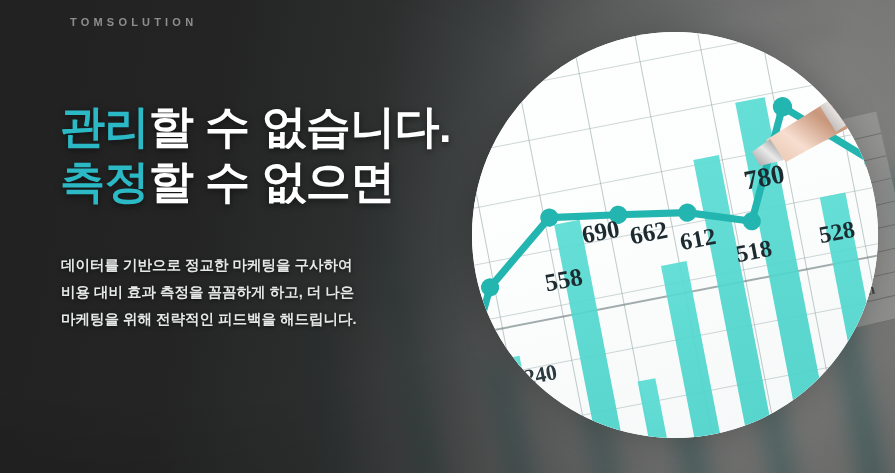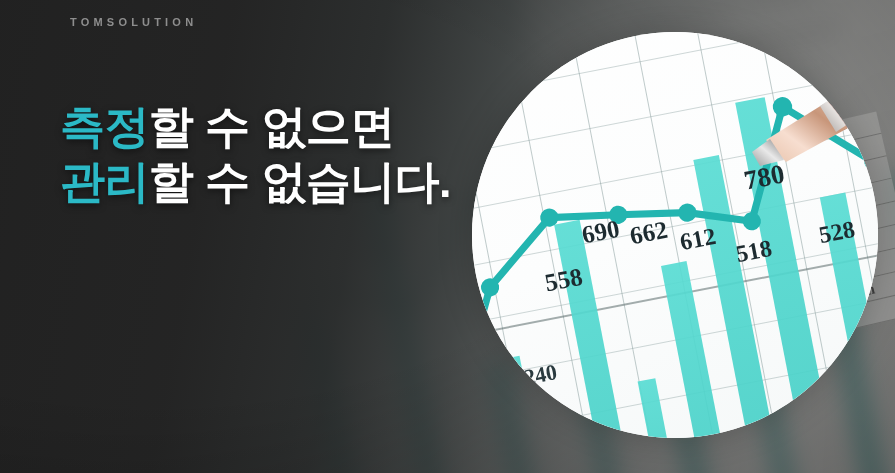--- a/index.html
+++ b/index.html
@@ -295,21 +295,26 @@
         <polygon points="44,172 62,159 76,180 52,186" fill="url(#tipg)"></polygon>
       </svg>
 
     </div>
   </div>
 
   <div class="logo">TOMSOLUTION</div>
 
   <div class="headline">
     <div>
+      <span class="hl">관리</span><span>할 수 없습니다.</span>
+    </div>
+    <div>
       <span class="hl">측정</span><span>할 수 없으면</span>
     </div>
-    <div>
-      <span class="hl">관리</span><span>할 수 없습니다.</span>
-    </div>
-  </div>
-
+  </div>
+
+  <div class="body-copy">
+    <div>데이터를 기반으로 정교한 마케팅을 구사하여</div>
+    <div>비용 대비 효과 측정을 꼼꼼하게 하고, 더 나은</div>
+    <div>마케팅을 위해 전략적인 피드백을 해드립니다.</div>
+  </div>
 
 </div>
 
 </body></html>

